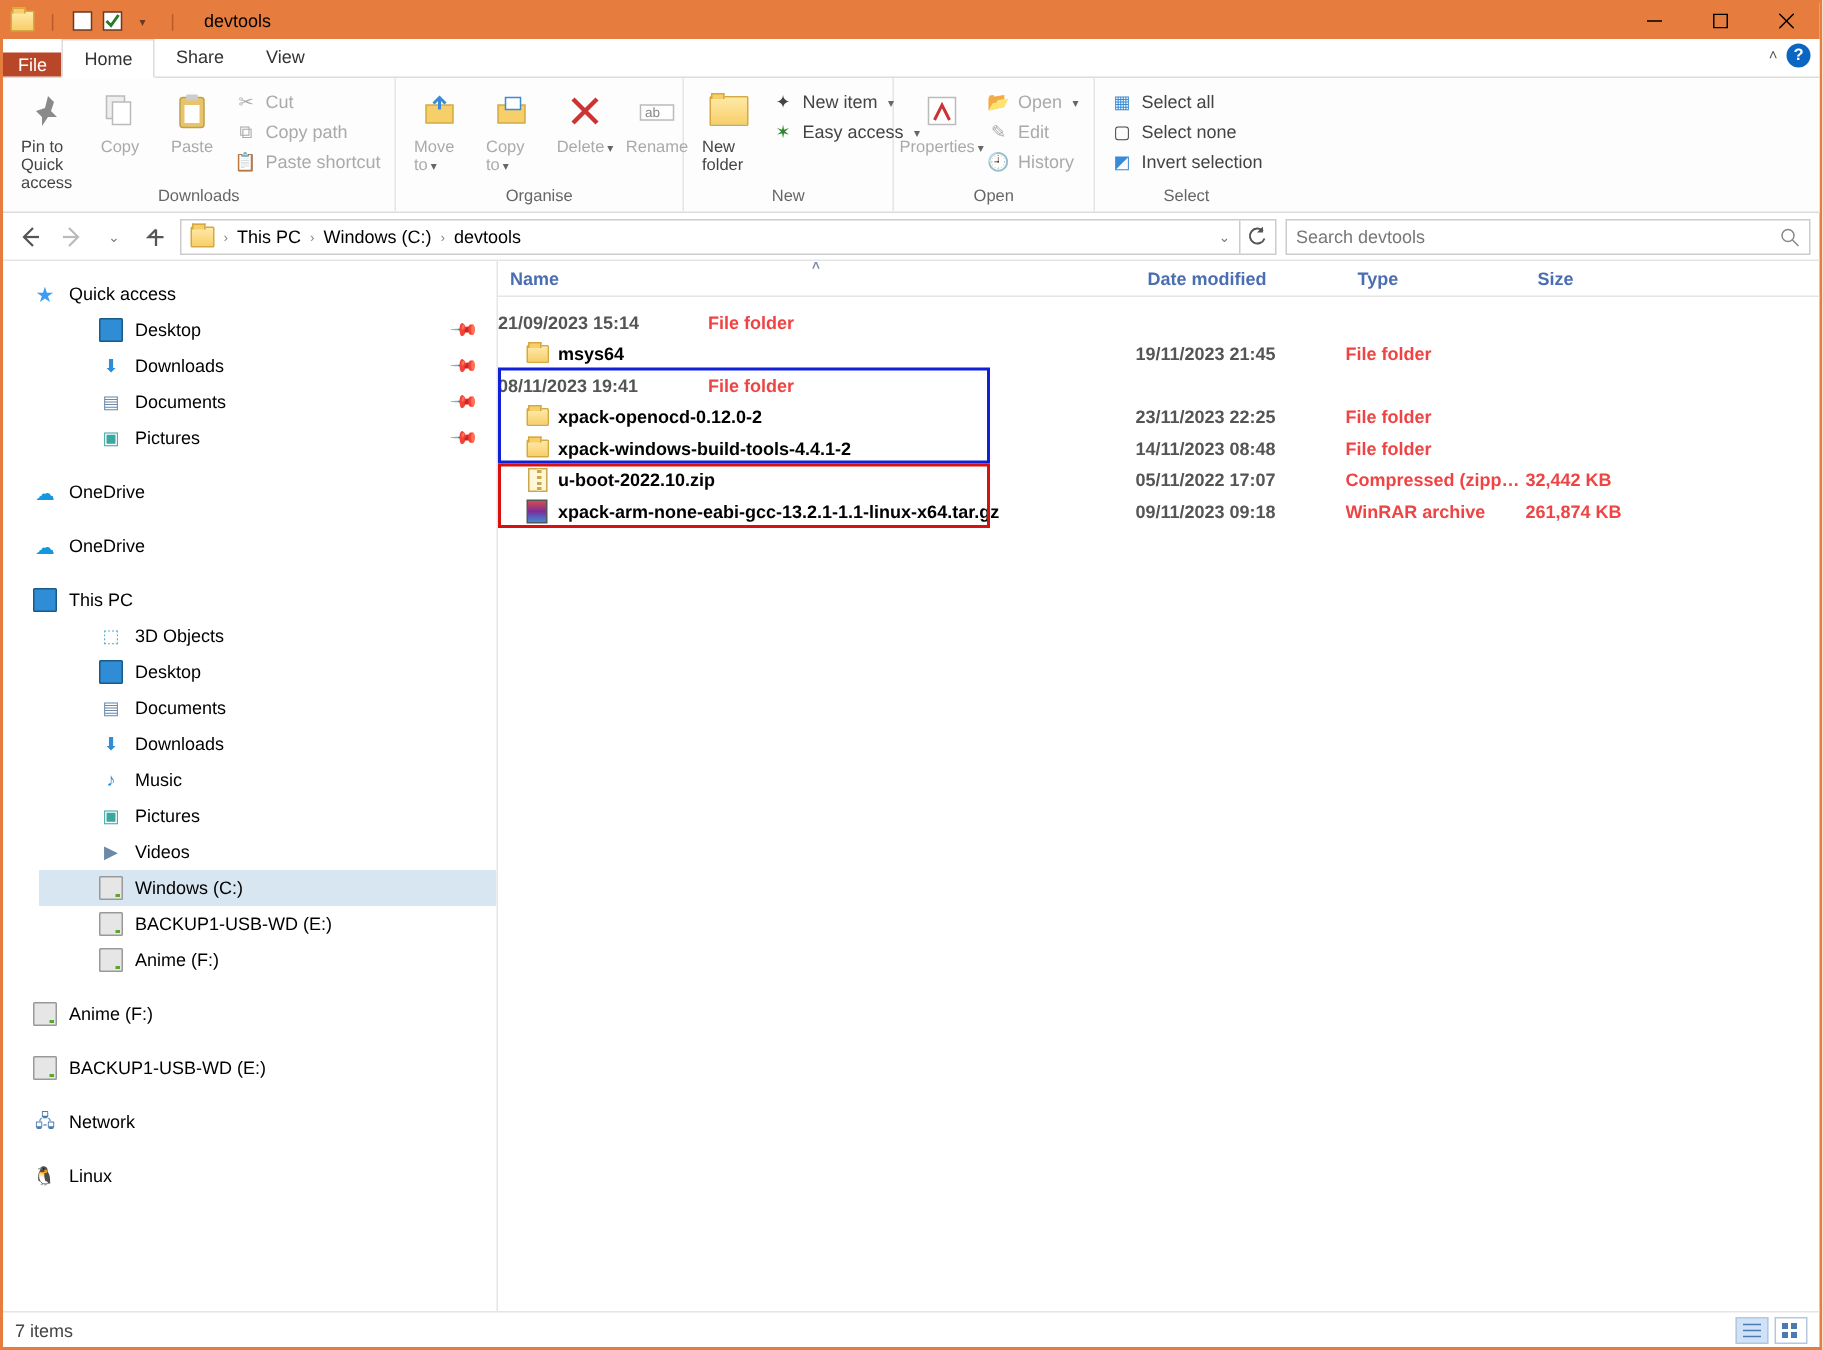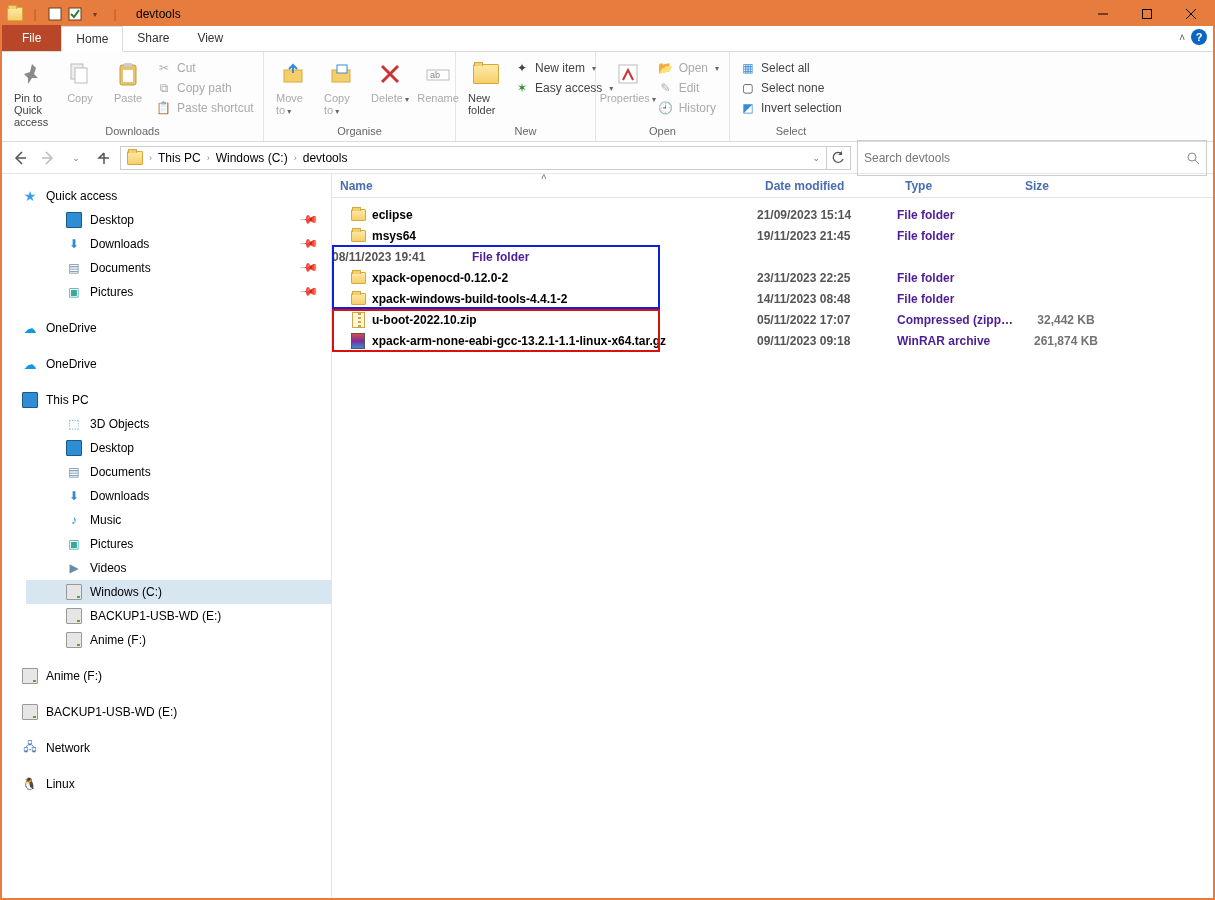--- a/index.html
+++ b/index.html
@@ -9,21 +9,21 @@
   .titlebar { height:24px; background:#e77c3f; display:flex; align-items:center; }
   .titlebar .tb-icons { display:flex; align-items:center; padding:0 4px; gap:2px; }
   .titlebar .tb-small-icon { width:18px; height:18px; display:flex; align-items:center; justify-content:center; }
   .titlebar .title { padding-left:8px; color:#000; }
   .titlebar .ctrls { margin-left:auto; display:flex; }
   .titlebar .ctrl { width:44px; height:24px; display:flex; align-items:center; justify-content:center; }
   .folder-glyph { width:16px; height:14px; background:linear-gradient(#ffe9a8,#f7cf6a); border:1px solid #d6a940; border-radius:1px; position:relative; }
   .folder-glyph::before { content:""; position:absolute; top:-3px; left:0; width:7px; height:3px; background:#f7cf6a; border:1px solid #d6a940; border-bottom:none; }
   
   .tabstrip { height:26px; background:#fff; display:flex; align-items:flex-end; border-bottom:1px solid #dcdcdc; position:relative; }
-  .tabstrip .filetab { height:26px; display:flex; align-items:center; padding:0 20px; background:#b8472a; color:#fff; font-size:12px; }
+  .tabstrip .filetab { height:16px; display:flex; align-items:center; padding:0 10px; background:#b8472a; color:#fff; font-size:12px; }
   .tabstrip .tab { height:26px; display:flex; align-items:center; padding:0 14px; color:#333; }
   .tabstrip .tab.active { border:1px solid #dcdcdc; border-bottom:1px solid #fff; margin-bottom:-1px; background:#fff; }
   .tabstrip .help { position:absolute; right:6px; top:3px; display:flex; align-items:center; gap:6px; }
   .help .chev { font-size:10px; color:#555; }
   .help .q { width:16px; height:16px; border-radius:50%; background:#0b66c3; color:#fff; display:flex; align-items:center; justify-content:center; font-size:11px; font-weight:bold; }
   
   .ribbon { height:90px; background:#fdfdfd; display:flex; border-bottom:1px solid #dcdcdc; }
   .group { border-right:1px solid #e5e5e5; padding:2px 6px 0 6px; display:flex; flex-direction:column; }
   .group .body { flex:1; display:flex; align-items:flex-start; }
   .group .label { text-align:center; font-size:11px; color:#666; height:16px; }
@@ -39,21 +39,21 @@
   
   .navbar { height:32px; border-bottom:1px solid #e5e5e5; display:flex; align-items:center; padding:0 6px; gap:4px; }
   .navbtn { width:24px; height:24px; display:flex; align-items:center; justify-content:center; color:#555; }
   .navbtn.dim { color:#bbb; }
   .addr { flex:1; height:24px; border:1px solid #ccc; display:flex; align-items:center; padding:0 2px; gap:2px; background:#fff; }
   .addr .seg { padding:0 4px; display:flex; align-items:center; gap:4px; }
   .addr .gt { color:#888; font-size:9px; }
   .addr-mini { width:16px; height:14px; }
   .addr .spacer { flex:1; }
   .addr .refresh { width:22px; border-left:1px solid #ccc; height:100%; display:flex; align-items:center; justify-content:center; }
-  .search { width:350px; height:36px; border:1px solid #ccc; display:flex; align-items:center; padding:0 6px; color:#777; margin-left:2px; justify-content:space-between;}
+  .search { width:350px; height:24px; border:1px solid #ccc; display:flex; align-items:center; padding:0 6px; color:#777; margin-left:2px; justify-content:space-between;}
   
   .body { flex:1; display:flex; min-height:0; }
   .nav { width:330px; border-right:1px solid #e5e5e5; overflow:auto; padding:10px 0; }
   .nav .item { display:flex; align-items:center; height:24px; padding-left:20px; gap:8px; position:relative; }
   .nav .item.sub { padding-left:40px;margin-left:24px; }
   .nav .item.sel { background:#d8e6f2; }
   .nav .pin { position:absolute; right:14px; color:#888; font-size:12px; transform:rotate(45deg);}
   .nav .ic16 { width:16px; height:16px; display:flex; align-items:center; justify-content:center; }
   .nav .gap { height:12px; }
   .star { color:#3a9ff2; font-size:14px; }
@@ -67,22 +67,22 @@
   .cols div { padding:0 8px; border-right:1px solid transparent; height:100%; display:flex; align-items:center; position:relative;}
   .c-name { width:425px; }
   .c-date { width:140px; }
   .c-type { width:120px; }
   .c-size { width:110px; }
   .sorter { position:absolute; left:50%; top:-2px; transform:translateX(-50%); font-size:9px; color:#7a8aa8;}
   .rows { padding:6px 0; position:relative; }
   .row { height:21px; display:flex; align-items:center; font-size:12px; }
   .row .rn { width:425px; padding-left:18px; display:flex; align-items:center; gap:6px; }
   .row .rd { width:140px; color:#555; }
-  .row .rt { width:120px; color:#4c1d95; white-space:nowrap; overflow:hidden; text-overflow:ellipsis; }
-  .row .rs { width:110px; color:#737373; text-align:center; padding-right:12px;}
+  .row .rt { width:120px; color:#ef4444; white-space:nowrap; overflow:hidden; text-overflow:ellipsis; }
+  .row .rs { width:110px; color:#ef4444; text-align:left; padding-right:12px;}
   .fic { width:16px; height:16px; display:flex; align-items:center; justify-content:center; }
   .zip { width:13px; height:16px; background:#fff6d5; border:1px solid #caa64f; position:relative;}
   .zip::after { content:""; position:absolute; left:5px; top:0; width:3px; height:100%; background:repeating-linear-gradient(#caa64f 0 2px, #fff6d5 2px 4px); }
   .rar { width:14px; height:16px; background:linear-gradient(#d64b4b,#7d2c9b 50%,#3a8bd6); border:1px solid #555;}
   .anno { position:absolute; border:2px solid; pointer-events:none; }
   
   .status { height:24px; border-top:1px solid #e5e5e5; display:flex; align-items:center; padding:0 8px; font-size:12px; color:#444; }
   .status .viewbtn { width:22px; height:18px; border:1px solid #b5c7de; margin-left:4px; display:flex; align-items:center; justify-content:center; }
   .status .viewbtn.active { background:#cfe2f7; }
   svg { display:block; }
@@ -471,26 +471,20 @@
           </div>
         <div class="c-date">Date modified</div>
         <div class="c-type">Type</div>
         <div class="c-size">Size</div>
       </div>
       <div class="rows" id="rows">
 
         <div class="anno" id="anno-blue" style="top: 47px; left: 0px; width: 328px; height: 64px; border-color: rgb(16, 32, 216);"></div>
         <div class="anno" id="anno-red" style="top: 111px; left: 0px; width: 328px; height: 43px; border-color: rgb(216, 16, 16);"></div>
       <div class="row">
-            <div class="rn">
-              <span class="fic">
-                <span class="folder-glyph" style="width:15px;height:12px;"></span>
-              </span>
-              <span>eclipse</span>
-            </div>
             <div class="rd">21/09/2023 15:14</div>
             <div class="rt">File folder</div>
             <div class="rs"></div>
           </div>
           <div class="row">
             <div class="rn">
               <span class="fic">
                 <span class="folder-glyph" style="width:15px;height:12px;"></span>
               </span>
               <span>msys64</span>
@@ -545,14 +539,33 @@
               <span>xpack-arm-none-eabi-gcc-13.2.1-1.1-linux-x64.tar.gz</span>
             </div>
             <div class="rd">09/11/2023 09:18</div>
             <div class="rt">WinRAR archive</div>
             <div class="rs">261,874 KB</div>
           </div>
         </div>
     </div>
   </div>
 
+  <div class="status">
+    <span>7 items</span>
+    <span style="flex:1;"></span>
+    <span class="viewbtn active">
+      <svg width="12" height="10">
+          <line x1="0" y1="1" x2="12" y2="1" stroke="#4a7ab0"></line>
+          <line x1="0" y1="5" x2="12" y2="5" stroke="#4a7ab0"></line>
+          <line x1="0" y1="9" x2="12" y2="9" stroke="#4a7ab0"></line>
+        </svg>
+    </span>
+    <span class="viewbtn">
+      <svg width="12" height="10">
+          <rect x="0" y="0" width="4" height="4" fill="#4a7ab0"></rect>
+          <rect x="6" y="0" width="4" height="4" fill="#4a7ab0"></rect>
+          <rect x="0" y="6" width="4" height="4" fill="#4a7ab0"></rect>
+          <rect x="6" y="6" width="4" height="4" fill="#4a7ab0"></rect>
+        </svg>
+    </span>
+  </div>
 
 </div>
 
 </body></html>

